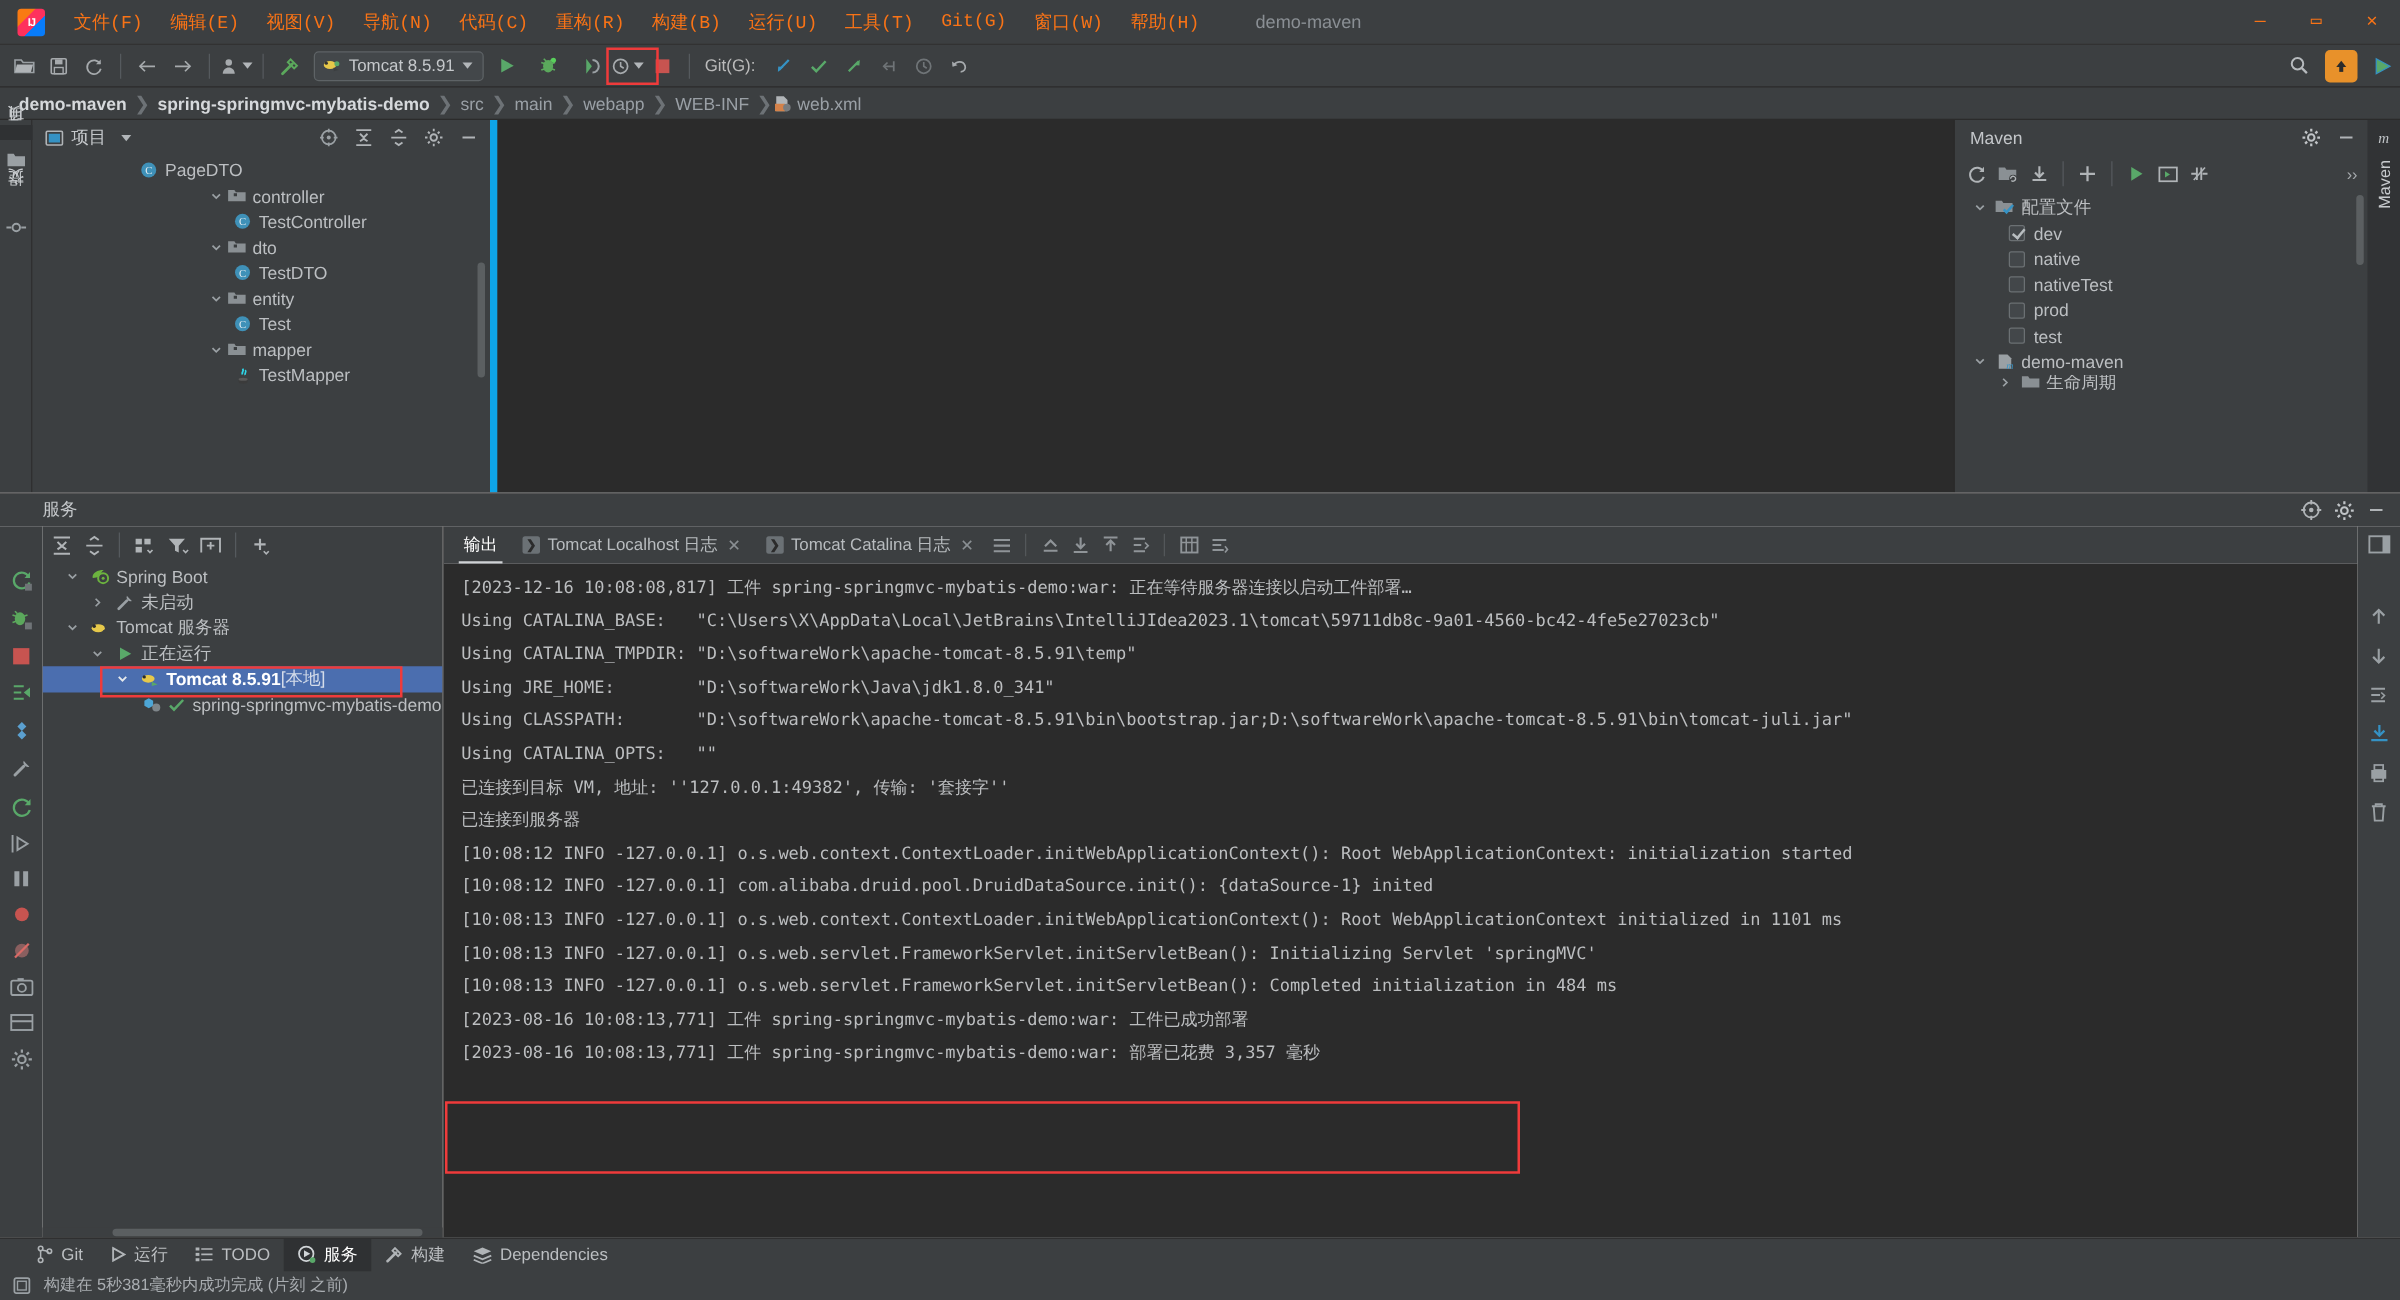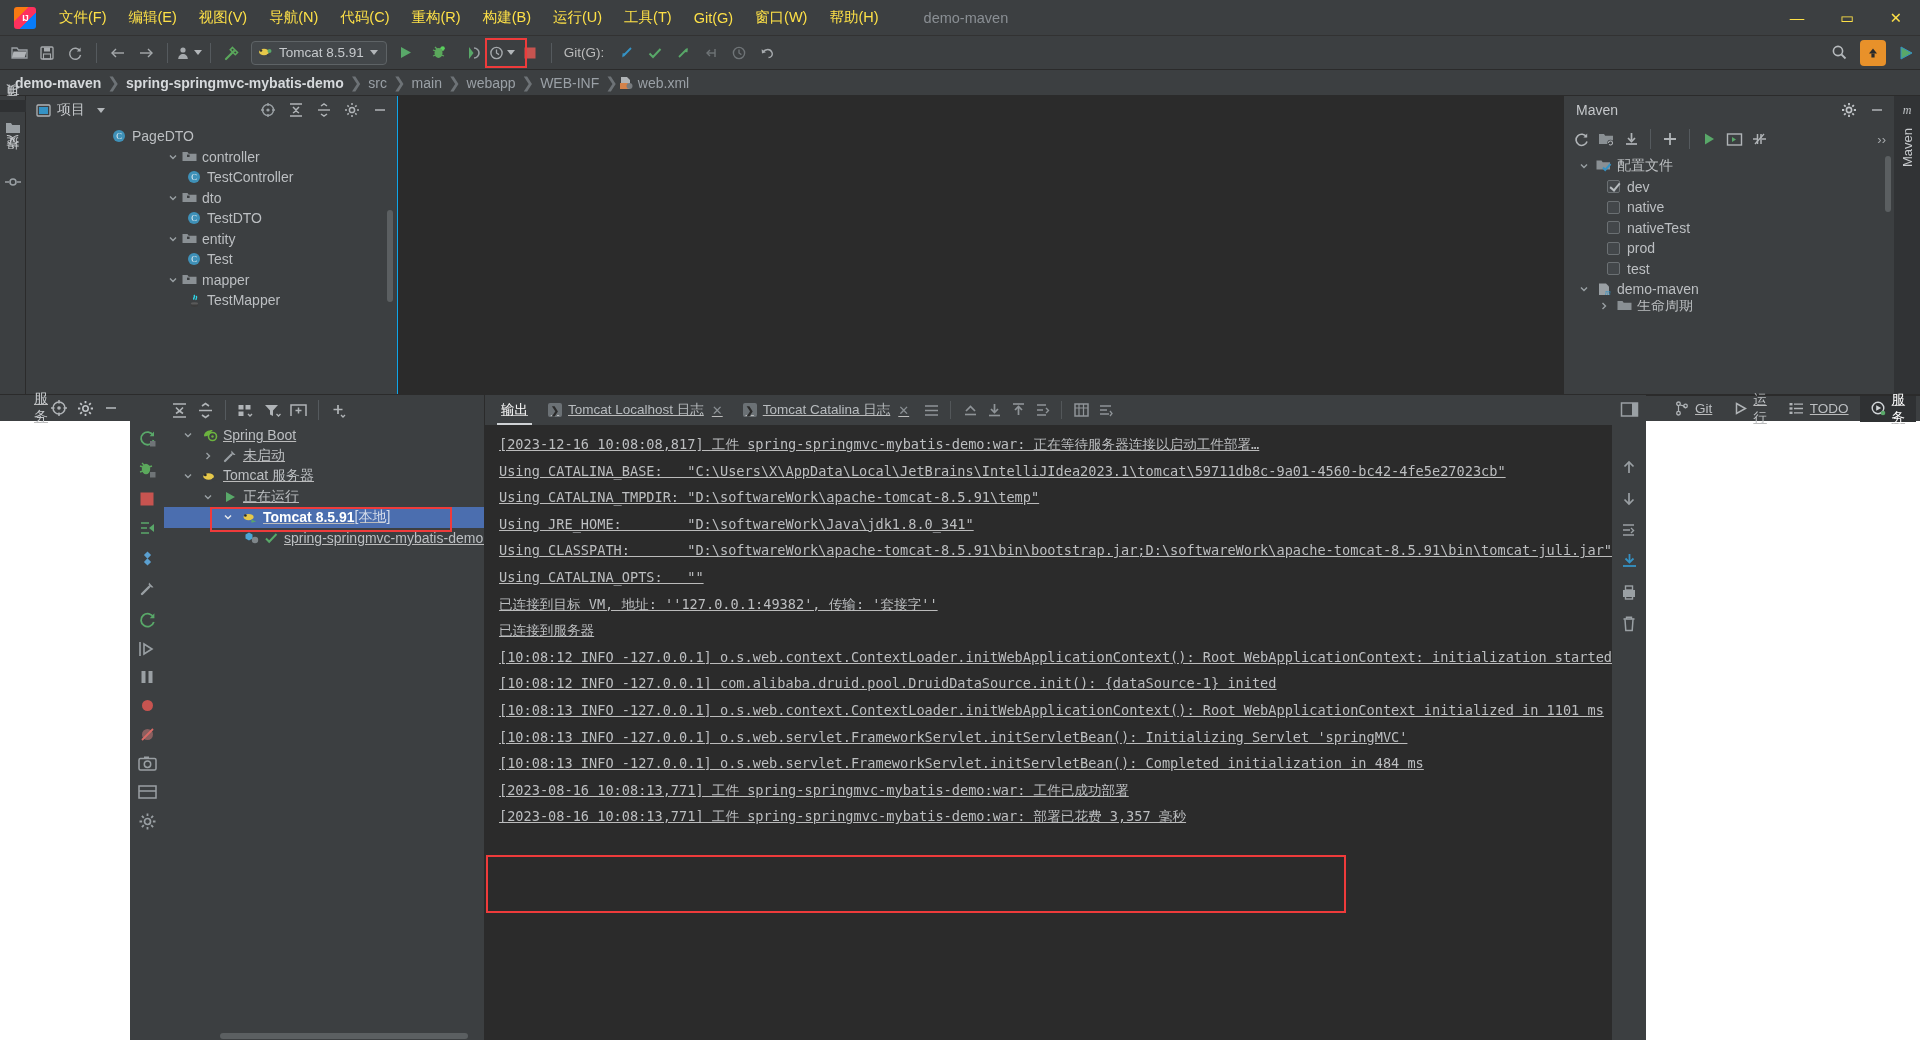--- a/index.html
+++ b/index.html
@@ -16,21 +16,21 @@
   
   .menubar {
     height: 36px; background: #3c3f41; display: flex; align-items: center;
     padding-left: 8px; flex: 0 0 36px; border-bottom: 1px solid #323232;
   }
   .ij-logo { width: 22px; height: 22px; margin: 0 12px 0 6px; border-radius: 3px;
     background: linear-gradient(135deg,#f97a12 0%,#f97a12 32%,#fe315d 33%,#fe315d 62%,#087cfa 63%,#087cfa 100%);
     position: relative; flex:0 0 22px;}
   .ij-logo::after { content:"IJ"; position:absolute; inset:0; color:#fff; font-size:9px;
     font-weight:bold; display:flex; align-items:center; justify-content:center; letter-spacing:-1px;}
-  .menu-item { padding: 3px 11px; color: #fde047; font-size: 14.5px; white-space: nowrap; cursor: default; }
+  .menu-item { padding: 3px 11px; color: #f97316; font-size: 14.5px; white-space: nowrap; cursor: default; font-family: Liberation Mono, monospace; }
   .project-name-title { margin-left: 34px; color: #8a8f94; font-size: 14.5px; }
 
   
   .toolbar {
     height: 34px; background: #3c3f41; display: flex; align-items: center;
     padding-left: 6px; flex: 0 0 34px; gap: 2px; border-bottom:1px solid #2b2b2b;
   }
   .tb-btn { width: 26px; height: 26px; display:flex; align-items:center; justify-content:center;
     border-radius: 3px; cursor: default; flex:0 0 26px;}
   .tb-sep { width: 1px; height: 20px; background: #555a5e; margin: 0 6px; flex:0 0 1px;}
@@ -58,21 +58,21 @@
   .middle { display:flex; flex: 0 0 298px; min-height:0; background:#3c3f41; }
 
   
   .leftstrip { width: 26px; background:#3c3f41; border-right:1px solid #2b2b2b; display:flex; flex-direction:column; align-items:center; padding-top:4px; gap:2px; flex:0 0 26px;}
   .vtab { writing-mode: vertical-rl; text-orientation: mixed; transform: rotate(180deg);
           font-size: 13px; color:#c8cbce; padding: 6px 4px; white-space:nowrap;}
   .vtab.active { background:#2f3133; }
   .strip-ico { width:20px;height:20px;display:flex;align-items:center;justify-content:center;margin-top:4px;}
 
   
-  .projpanel { width: 372px; background:#3c3f41; display:flex; flex-direction:column; flex:0 0 372px; border-right:1px solid #0ea5e9;}
+  .projpanel { width: 372px; background:#3c3f41; display:flex; flex-direction:column; flex:0 0 372px; border-right:6px solid #0ea5e9;}
   .panelhdr { height:28px; display:flex; align-items:center; padding:0 6px 0 10px; gap:6px; flex:0 0 28px;}
   .panelhdr .title { font-size:14px; color:#c4c7ca; }
   .hdr-spacer { flex:1 1 auto; }
   .hdr-ico { width:22px;height:22px;display:flex;align-items:center;justify-content:center;border-radius:3px;}
   .tree { flex:1 1 auto; overflow:hidden; position:relative; padding-top:2px;}
   .trow { height:20.5px; display:flex; align-items:center; font-size:14px; color:#bcbfc2; white-space:nowrap;}
   .chev { width:16px; height:16px; display:flex;align-items:center;justify-content:center; flex:0 0 16px;}
   .tlabel { margin-left:5px; }
   .ficon { width:16px;height:16px;flex:0 0 16px; display:flex;align-items:center;justify-content:center;}
   .scrollthumb{ position:absolute; width:6px; border-radius:3px; background:#5b5f61; }
@@ -82,21 +82,21 @@
 
   
   .mavenpanel { width:330px; background:#3c3f41; display:flex; flex-direction:column; flex:0 0 330px;}
   .mvtoolbar{ height:30px; display:flex; align-items:center; gap:3px; padding-left:6px; flex:0 0 30px;}
   .mvrow { height:20.5px; display:flex; align-items:center; font-size:14px; color:#bcbfc2; white-space:nowrap;}
   .cbx { width:13px;height:13px;border:1px solid #6b7073; border-radius:2px; background:#43474a; flex:0 0 13px; position:relative;}
   .cbx.checked::after{content:"";position:absolute;left:3.5px;top:0px;width:4px;height:8px;border:solid #b8bdc0;border-width:0 2px 2px 0;transform:rotate(40deg);}
   .rightstrip { width:26px; background:#313335; display:flex; flex-direction:column; align-items:center; padding-top:4px; flex:0 0 26px;}
 
   
-  .bottom { flex:1 1 auto; display:flex; flex-direction:row; min-height:0; background:#ffffff; border-top:1px solid #2b2b2b;text-decoration:underline;}
+  .bottom { flex:1 1 auto; display:flex; flex-direction:column; min-height:0; background:#ffffff; border-top:1px solid #2b2b2b;}
   .svc-hdr { height:26px; display:flex; align-items:center; padding-left:34px; flex:0 0 26px; background:#3c3f41;}
   .svc-hdr .t { font-size:14px; color:#c4c7ca;}
   .svc-hdr-right { margin-left:auto; display:flex; align-items:center; gap:4px; padding-right:8px;}
   .svcbody { flex:1 1 auto; display:flex; min-height:0; }
   .svc-vstrip { width:34px; background:#3c3f41; display:flex; flex-direction:column; align-items:center; padding-top:34px; gap:12px; flex:0 0 34px;}
   .svc-left { width:320px; display:flex; flex-direction:column; flex:0 0 320px; background:#3c3f41;}
   .svc-ltb { height:30px; display:flex; align-items:center; gap:4px; padding-left:4px; flex:0 0 30px;}
   .svc-tree { flex:1 1 auto; position:relative; overflow:hidden;}
   .srow { height:20.5px; display:flex; align-items:center; font-size:14px; color:#bcbfc2; white-space:nowrap; position:relative;}
   .srow.sel { background:#4b6eaf; color:#ffffff; }

